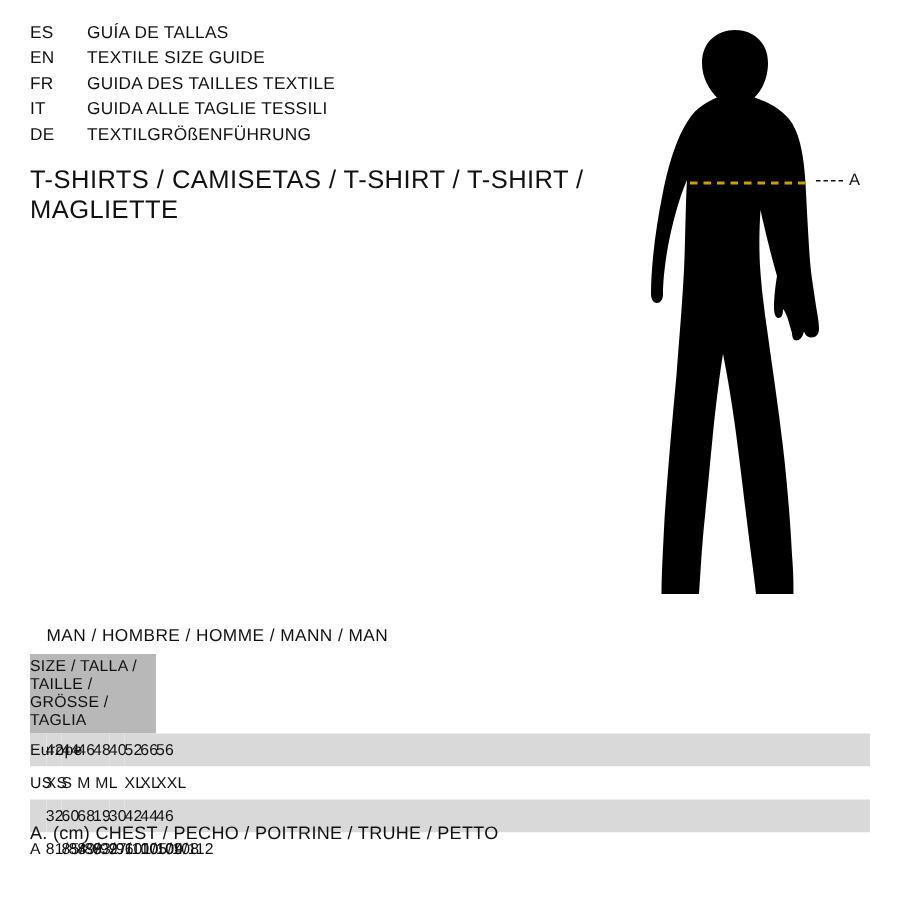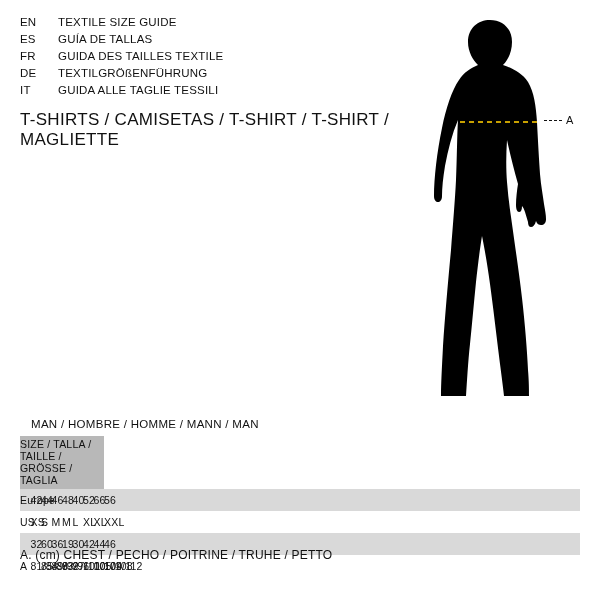--- a/index.html
+++ b/index.html
@@ -117,59 +117,59 @@
   table.size-table tr.shade td {
     background: #d9d9d9;
   }
   table.size-table tr.plain td {
     background: #ffffff;
   }
   td.c0 { width: 84px; padding-left: 4px; }
   td.c1 { width: 68px; }
   td.c2 { width: 68px; }
   td.c3 { width: 68px; }
-  td.c4 { width: 68px; }
+  td.c4 { width: 68px; text-align: right; }
   td.c5 { width: 68px; }
   td.c6 { width: 68px; margin-left: 28px; }
   td.c7 { width: 68px; }
 
   .footnote {
     position: absolute;
     left: 20px;
     top: 548px;
     font-size: 12px;
     letter-spacing: 0.2px;
     color: #111;
   }
 </style>
 </head>
 <body>
 
 <div class="page">
 
   <div class="lang-block">
     <div class="lang-row">
+      <span class="lang-code">ES</span>
+      <span class="lang-text">GUÍA DE TALLAS</span>
+    </div>
+    <div class="lang-row">
       <span class="lang-code">EN</span>
       <span class="lang-text">TEXTILE SIZE GUIDE</span>
     </div>
     <div class="lang-row">
-      <span class="lang-code">ES</span>
-      <span class="lang-text">GUÍA DE TALLAS</span>
-    </div>
-    <div class="lang-row">
       <span class="lang-code">FR</span>
       <span class="lang-text">GUIDA DES TAILLES TEXTILE</span>
     </div>
     <div class="lang-row">
+      <span class="lang-code">IT</span>
+      <span class="lang-text">GUIDA ALLE TAGLIE TESSILI</span>
+    </div>
+    <div class="lang-row">
       <span class="lang-code">DE</span>
       <span class="lang-text">TEXTILGRÖßENFÜHRUNG</span>
-    </div>
-    <div class="lang-row">
-      <span class="lang-code">IT</span>
-      <span class="lang-text">GUIDA ALLE TAGLIE TESSILI</span>
     </div>
   </div>
 
   <div class="cat-block">
     <div class="cat-line">T-SHIRTS / CAMISETAS / T-SHIRT / T-SHIRT / MAGLIETTE</div>
   </div>
 
   <div class="figure-wrap">
     <svg width="190" height="390" viewBox="0 0 190 390">
       <path fill="#000000" d="
@@ -250,21 +250,21 @@
           <td class="c4">M</td>
           <td class="c5">L</td>
           <td class="c6">XL</td>
           <td class="c7">XL</td>
           <td class="c7">XXL</td>
         </tr>
         <tr class="shade">
           <td class="c0"></td>
           <td class="c1">32</td>
           <td class="c2">60</td>
-          <td class="c3">36</td>
+          <td class="c3">68</td>
           <td class="c4">19</td>
           <td class="c5">30</td>
           <td class="c6">42</td>
           <td class="c7">44</td>
           <td class="c7">46</td>
         </tr>
         <tr class="plain">
           <td class="c0">A</td>
           <td class="c1">81/84</td>
           <td class="c2">85/88</td>

